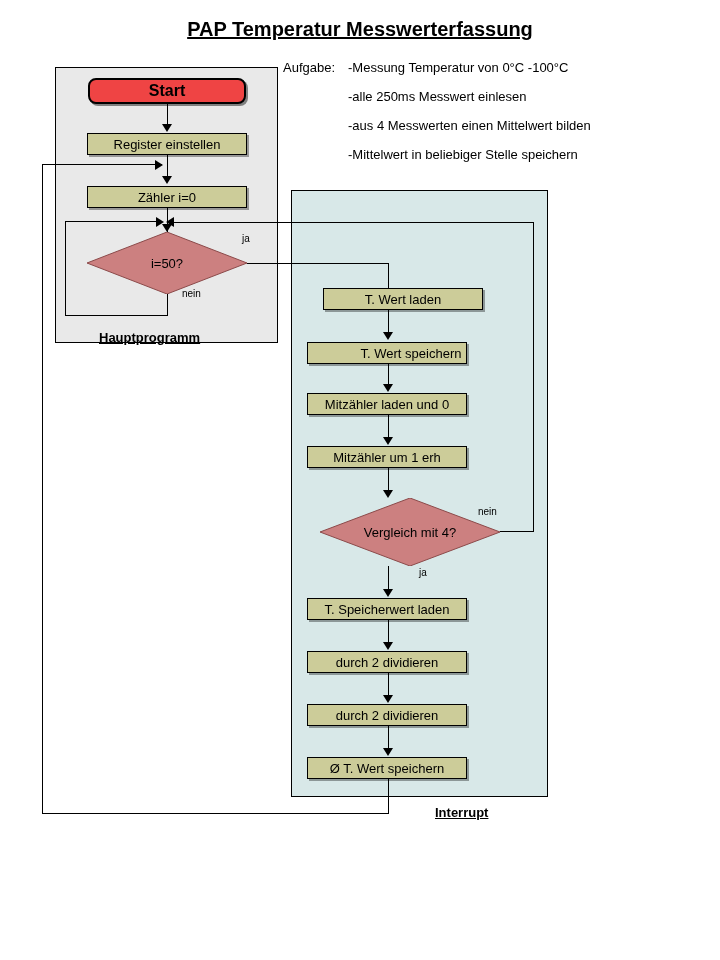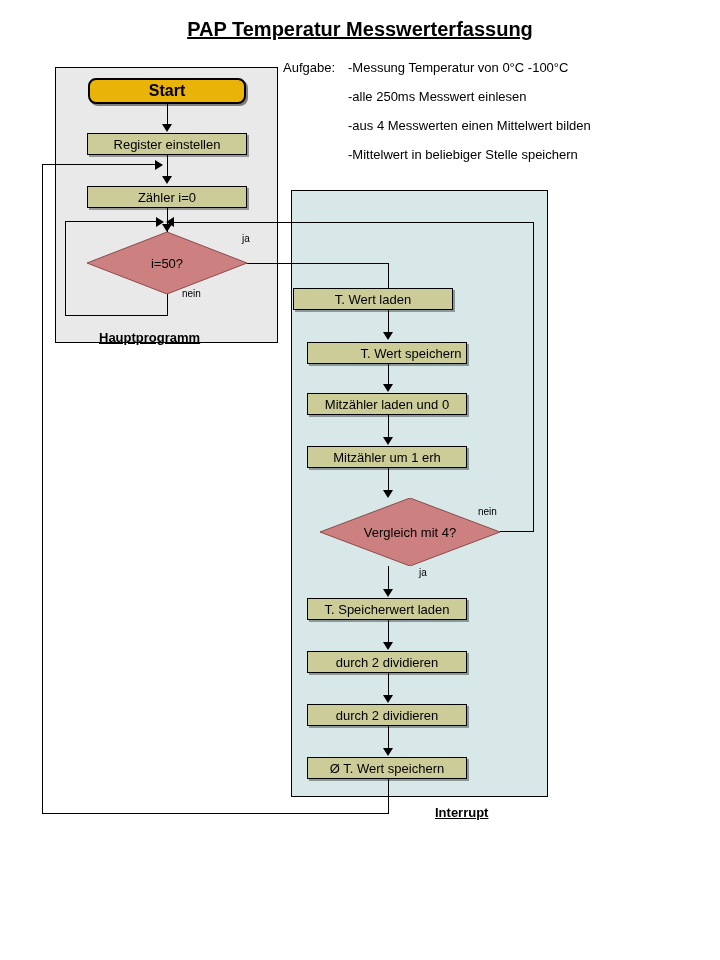--- a/index.html
+++ b/index.html
@@ -99,41 +99,41 @@
     align-items: center;
     justify-content: center;
     font-size: 13px;
     white-space: nowrap;
   }
   .node-start {
     left: 88px;
     top: 78px;
     width: 158px;
     height: 26px;
-    background: #eab308;
+    background: #ef4444;
     border: 2px solid #000000;
     border-radius: 8px;
     font-weight: bold;
     font-size: 16px;
     box-shadow: 2px 2px 0 rgba(0,0,0,0.45);
   }
   .node-process {
     width: 160px;
     height: 22px;
     background: #CCCC99;
     border: 1px solid #000000;
     box-shadow: 2px 2px 0 rgba(0,0,0,0.35);
   }
 
   
   #n-register { left: 87px; top: 133px; }
   #n-zaehler  { left: 87px; top: 186px; }
 
   
-  #n-twertladen     { left: 293px; top: 288px; }
+  #n-twertladen     { left: 323px; top: 288px; }
   #n-twertspeichern { left: 307px; top: 342px; padding-left: 48px; }
   #n-mitzladen      { left: 307px; top: 393px; }
   #n-mitzerh        { left: 307px; top: 446px; }
   #n-tspeicherladen { left: 307px; top: 598px; }
   #n-div2a          { left: 307px; top: 651px; }
   #n-div2b          { left: 307px; top: 704px; }
   #n-avgspeichern   { left: 307px; top: 757px; }
 
   
   .decision-wrap {

